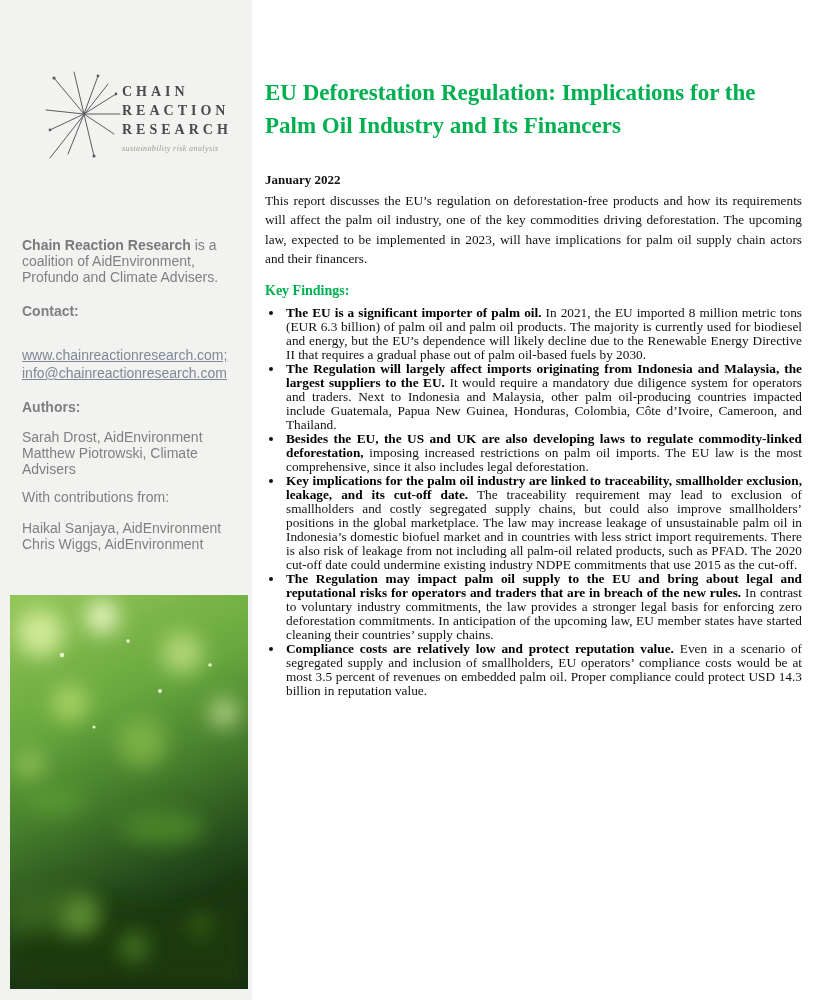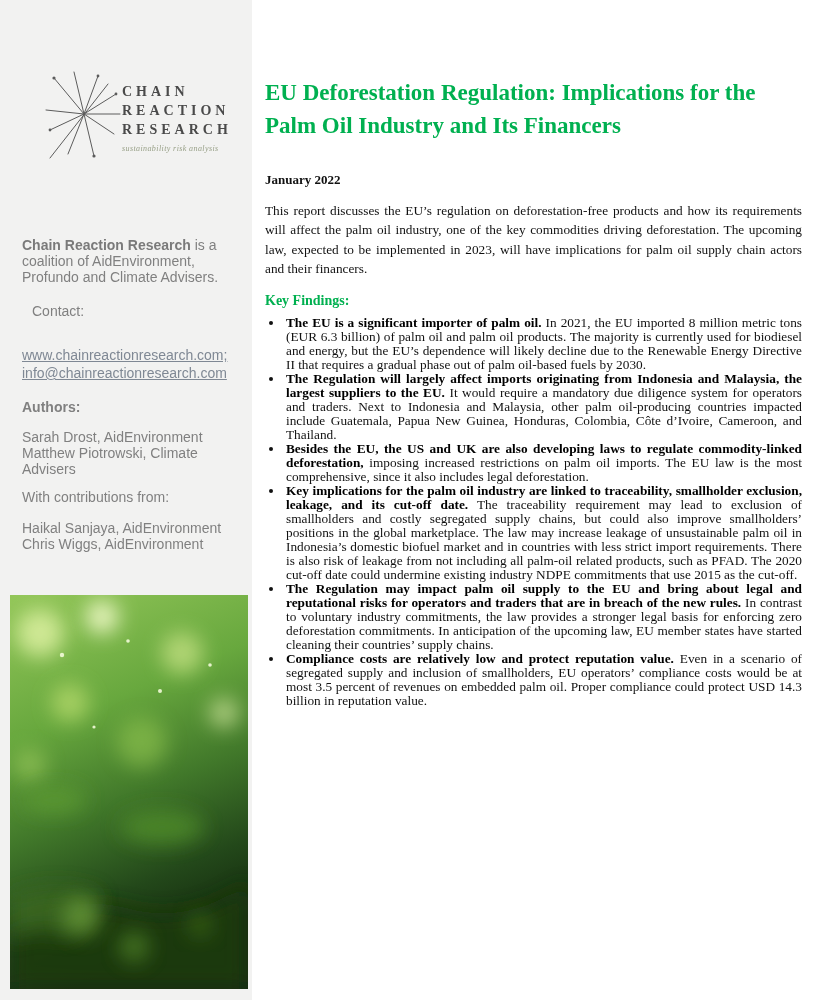--- a/index.html
+++ b/index.html
@@ -22,42 +22,42 @@
     font-family:"Liberation Serif", serif; font-size:14px; font-weight:bold;
     letter-spacing:4px; color:#4a4a4a; line-height:19px;
   }
   .logo-tagline {
     font-family:"Liberation Serif", serif; font-style:italic;
     font-size:8px; color:#98a087; margin-top:5px; letter-spacing:0.4px;
   }
   .side-text { color:#808080; font-size:14px; line-height:16px; }
   .side-bold { font-weight:bold; color:#7a7a7a; }
   .about { position:absolute; top:237px; left:22px; width:212px; }
-  .contact-label { position:absolute; top:303px; left:32px; font-weight:normal; }
+  .contact-label { position:absolute; top:303px; left:22px; font-weight:bold; }
   .links { position:absolute; top:347px; left:22px; }
   .links a { display:block; color:#7f8894; text-decoration:underline; margin-bottom:2px; }
   .authors-label { position:absolute; top:399px; left:22px; font-weight:bold; }
   .authors { position:absolute; top:429px; left:22px; width:215px; }
   .contrib-label { position:absolute; top:489px; left:22px; }
   .contributors { position:absolute; top:520px; left:22px; width:215px; }
   .photo {
     position:absolute; top:595px; left:10px; width:238px; height:394px;
     overflow:hidden; background:#2f5e1e;
   }
   .photo svg { display:block; }
 
   
   .main { position:absolute; left:265px; top:0; width:537px;font-family:Liberation Serif, serif; }
   .title {
     margin-top:76px; color:#00B050; font-size:23px; font-weight:bold;
     line-height:33px;
   }
   .date { margin-top:30px; font-size:13px; font-weight:bold; color:#111; }
   .intro {
-    margin-top:13px; font-size:13.3px; line-height:19.4px;
+    margin-top:3px; font-size:13.3px; line-height:19.4px;
     text-align:justify; color:#111;
   }
   .kf-heading { margin-top:14px; color:#00B050; font-size:14px; font-weight:bold; }
   ul.bullets {
     margin-top:7px; padding-left:19px; list-style:disc outside;
     font-size:13.3px; line-height:14px; text-align:justify; color:#111;
   }
   ul.bullets li { margin:0; padding-left:2px; }
   ul.bullets b { color:#000; }
 </style>

